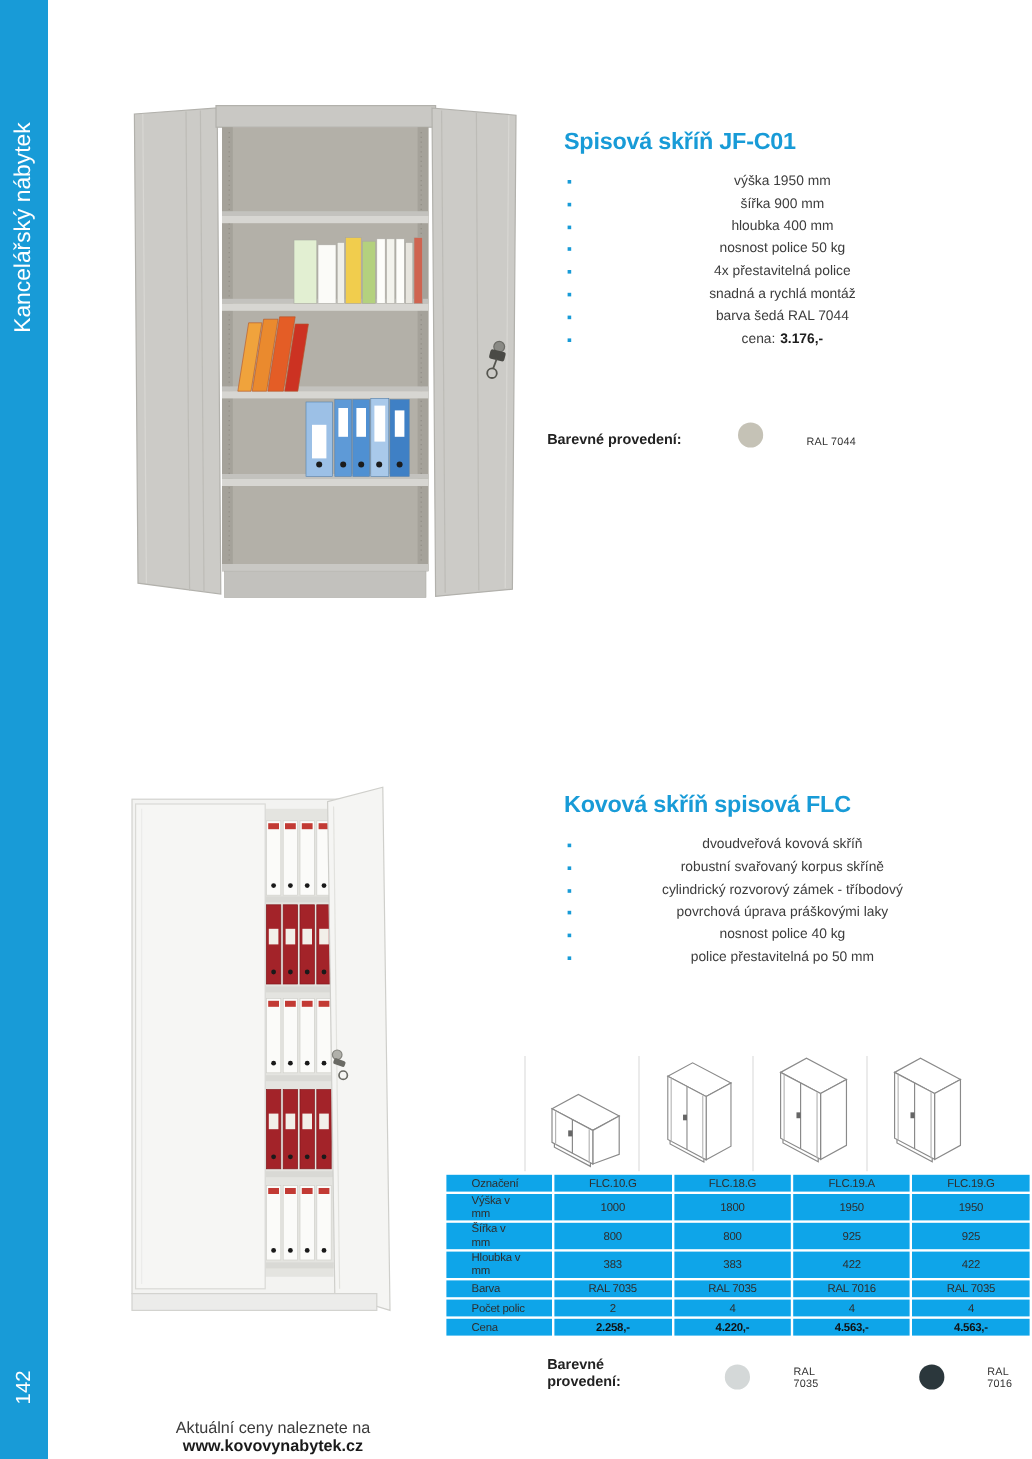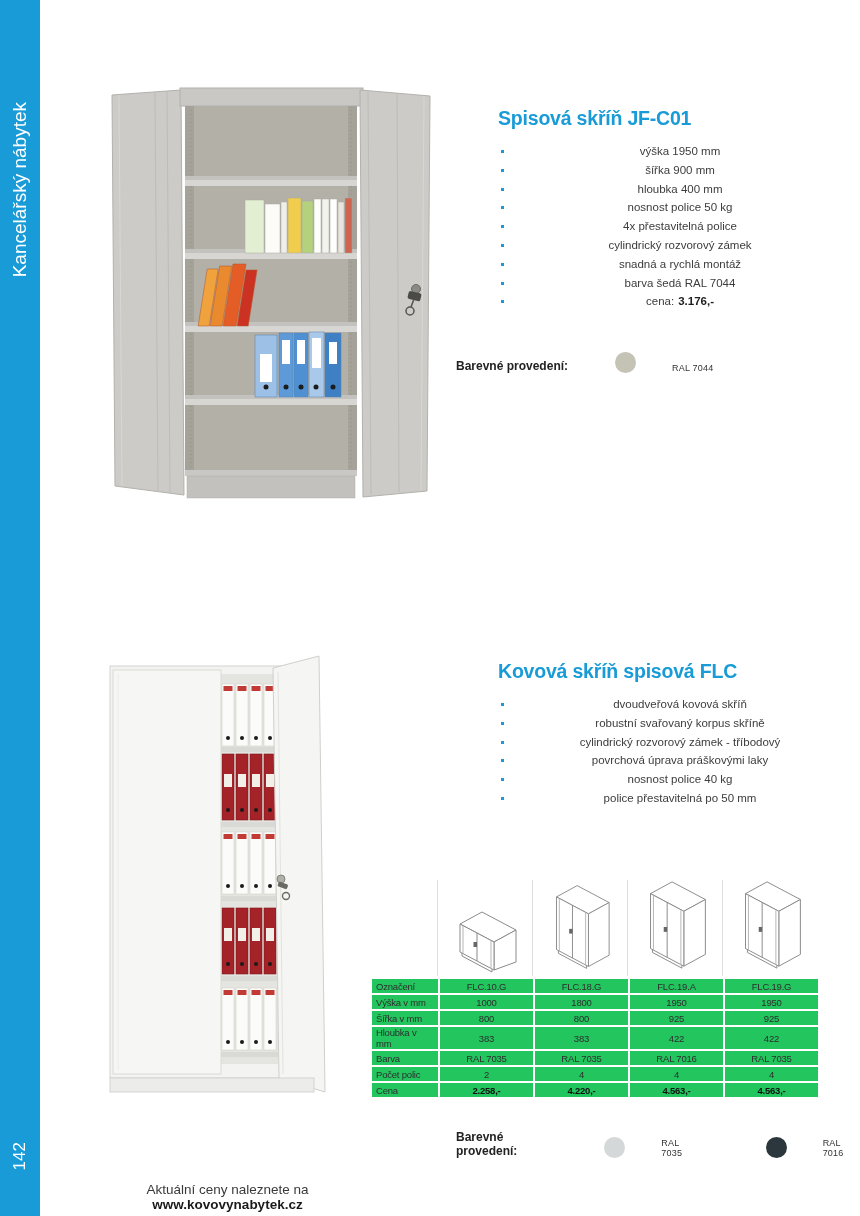--- a/index.html
+++ b/index.html
@@ -5,39 +5,39 @@
   html,body{margin:0;padding:0;background:#fff;}
   .page{position:relative;width:860px;height:1216px;background:#ffffff;overflow:hidden;
         font-family:"Liberation Sans",sans-serif;color:#3a3a3a;}
   
   .sidebar{position:absolute;left:0;top:0;width:40px;height:1216px;background:#189bd7;}
   .v-wrap{position:absolute;left:0;width:40px;display:flex;align-items:center;justify-content:center;}
   .v-wrap span{writing-mode:vertical-rl;transform:rotate(180deg);white-space:nowrap;color:#fff;}
   .v-cat{top:90px;height:200px;font-size:19px;}
   .v-num{top:1134px;height:44px;font-size:17px;}
   
-  .info{position:absolute;left:470px;width:350px;margin-left:28px;}
+  .info{position:absolute;left:470px;width:350px;}
   .info h2{margin:0;font-size:19.5px;line-height:26px;font-weight:bold;color:#189bd7;letter-spacing:-.2px;}
   ul.specs{list-style:none;margin:11px 0 0 0;padding:0;font-size:11.5px;color:#3c3c3c;}
   ul.specs li{position:relative;padding-left:14px;line-height:18.8px;text-align:center;}
   ul.specs .dot{position:absolute;left:3px;top:8px;width:3px;height:3px;background:#189bd7;}
   ul.specs b{margin-left:4px;color:#1d1d1d;}
   
   .color-row{position:absolute;left:456px;display:flex;align-items:flex-end;gap:35px;}
   .color-label{font-weight:bold;font-size:12px;color:#222;}
   .swatch{width:21px;height:21px;border-radius:50%;margin-left:12px;flex:none;}
   .swatch-name{font-size:9px;color:#333;margin-left:1px;letter-spacing:.2px;}
   .swatch.second{margin-left:32px;}
   
   .variant-icons{position:absolute;left:437px;top:880px;width:381px;height:96px;display:flex;}
   .variant-icons .cell{width:95px;border-left:1px solid #dedede;display:flex;align-items:flex-end;justify-content:center;padding-bottom:2px;box-sizing:border-box;}
   
   table.spec{position:absolute;left:370px;top:977px;border-collapse:separate;border-spacing:2px;
              font-size:9.5px;color:#2e2e2e;letter-spacing:-.2px;}
-  table.spec td{background:#22c55e;height:14px;padding:0 4px;vertical-align:middle;}
+  table.spec td{background:#0ea5e9;height:14px;padding:0 21px;vertical-align:middle;}
   table.spec td.lbl{width:58px;text-align:left;}
   table.spec td.val{width:85px;text-align:center;margin-top:12px;}
   table.spec tr.price td.val{font-weight:bold;color:#111;}
   
   .footer{position:absolute;left:75px;top:1182px;width:305px;text-align:center;font-size:13.5px;color:#3a3a3a;}
   .footer b{color:#1a1a1a;}
   
   .photo{position:absolute;}
 </style>
 </head>
@@ -138,21 +138,20 @@
   </svg>
 
   <section class="info" style="top:105px">
     <h2>Spisová skříň JF-C01</h2>
     <ul class="specs">
       <li><span class="dot"></span><span>výška 1950 mm</span></li>
       <li><span class="dot"></span><span>šířka 900 mm</span></li>
       <li><span class="dot"></span><span>hloubka 400 mm</span></li>
       <li><span class="dot"></span><span>nosnost police 50 kg</span></li>
       <li><span class="dot"></span><span>4x přestavitelná police</span></li>
-      <li><span class="dot"></span><span>cylindrický rozvorový zámek</span></li>
       <li><span class="dot"></span><span>snadná a rychlá montáž</span></li>
       <li><span class="dot"></span><span>barva šedá RAL 7044</span></li>
       <li><span class="dot"></span><span>cena:</span><b>3.176,-</b></li>
     </ul>
   </section>
 
   <div class="color-row" style="top:352px">
     <span class="color-label">Barevné provedení:</span>
     <span class="swatch" style="background: rgb(197, 194, 182);"></span>
     <span class="swatch-name">RAL 7044</span>

